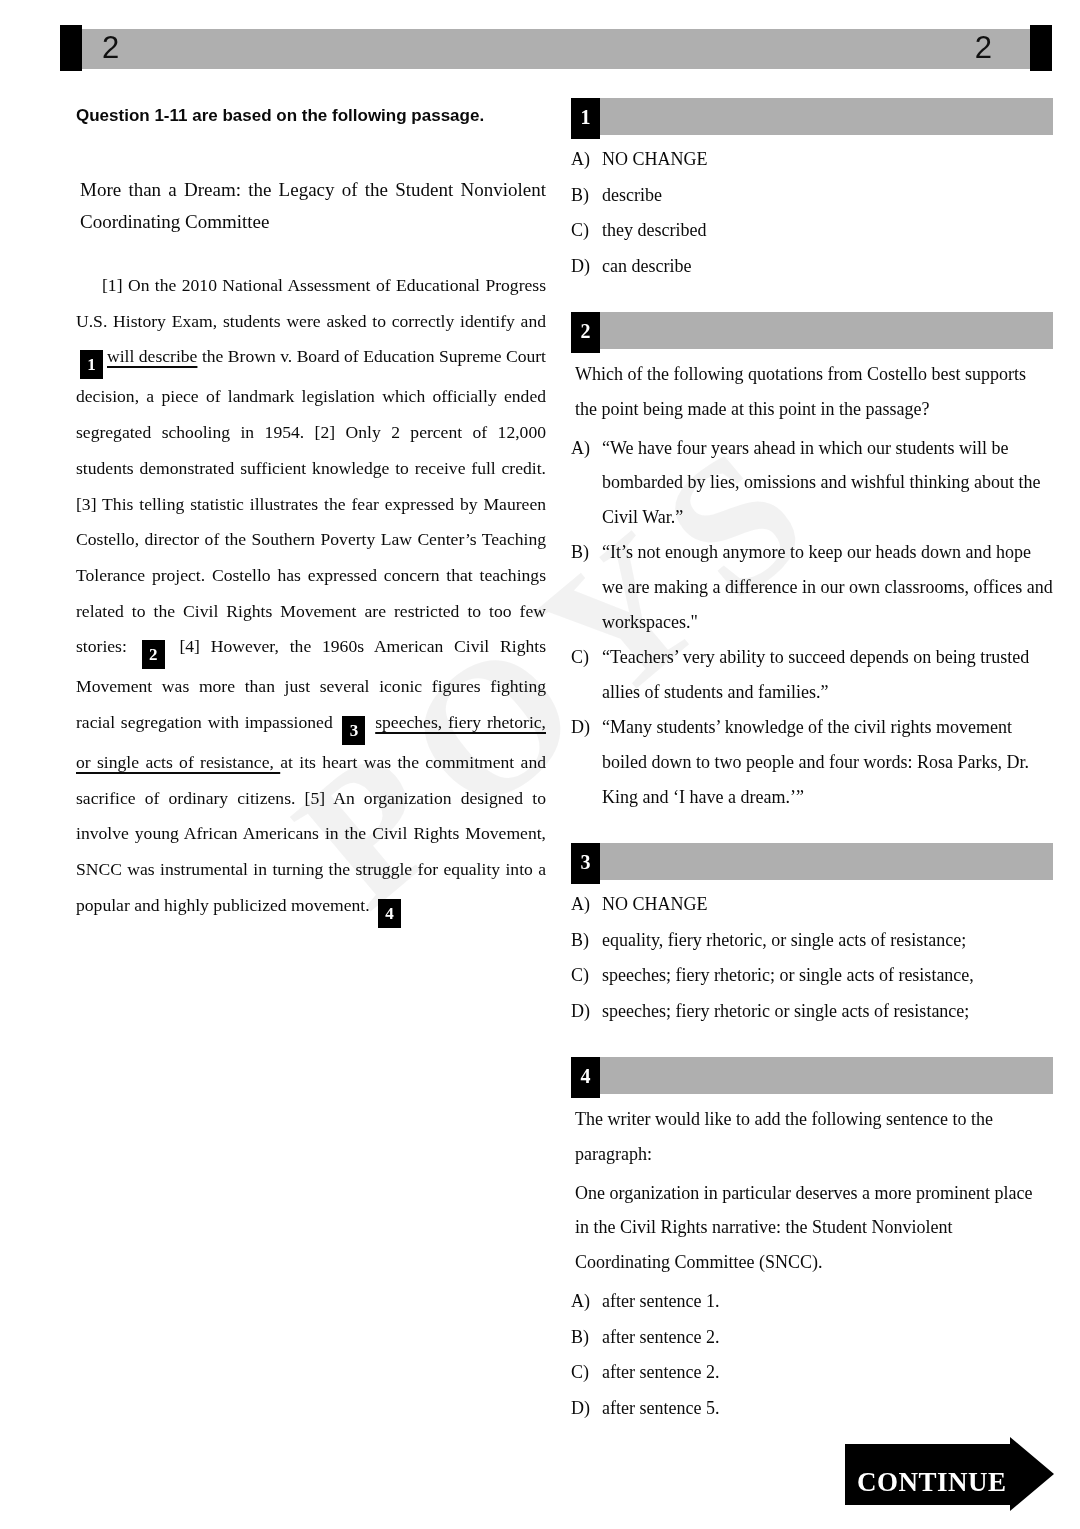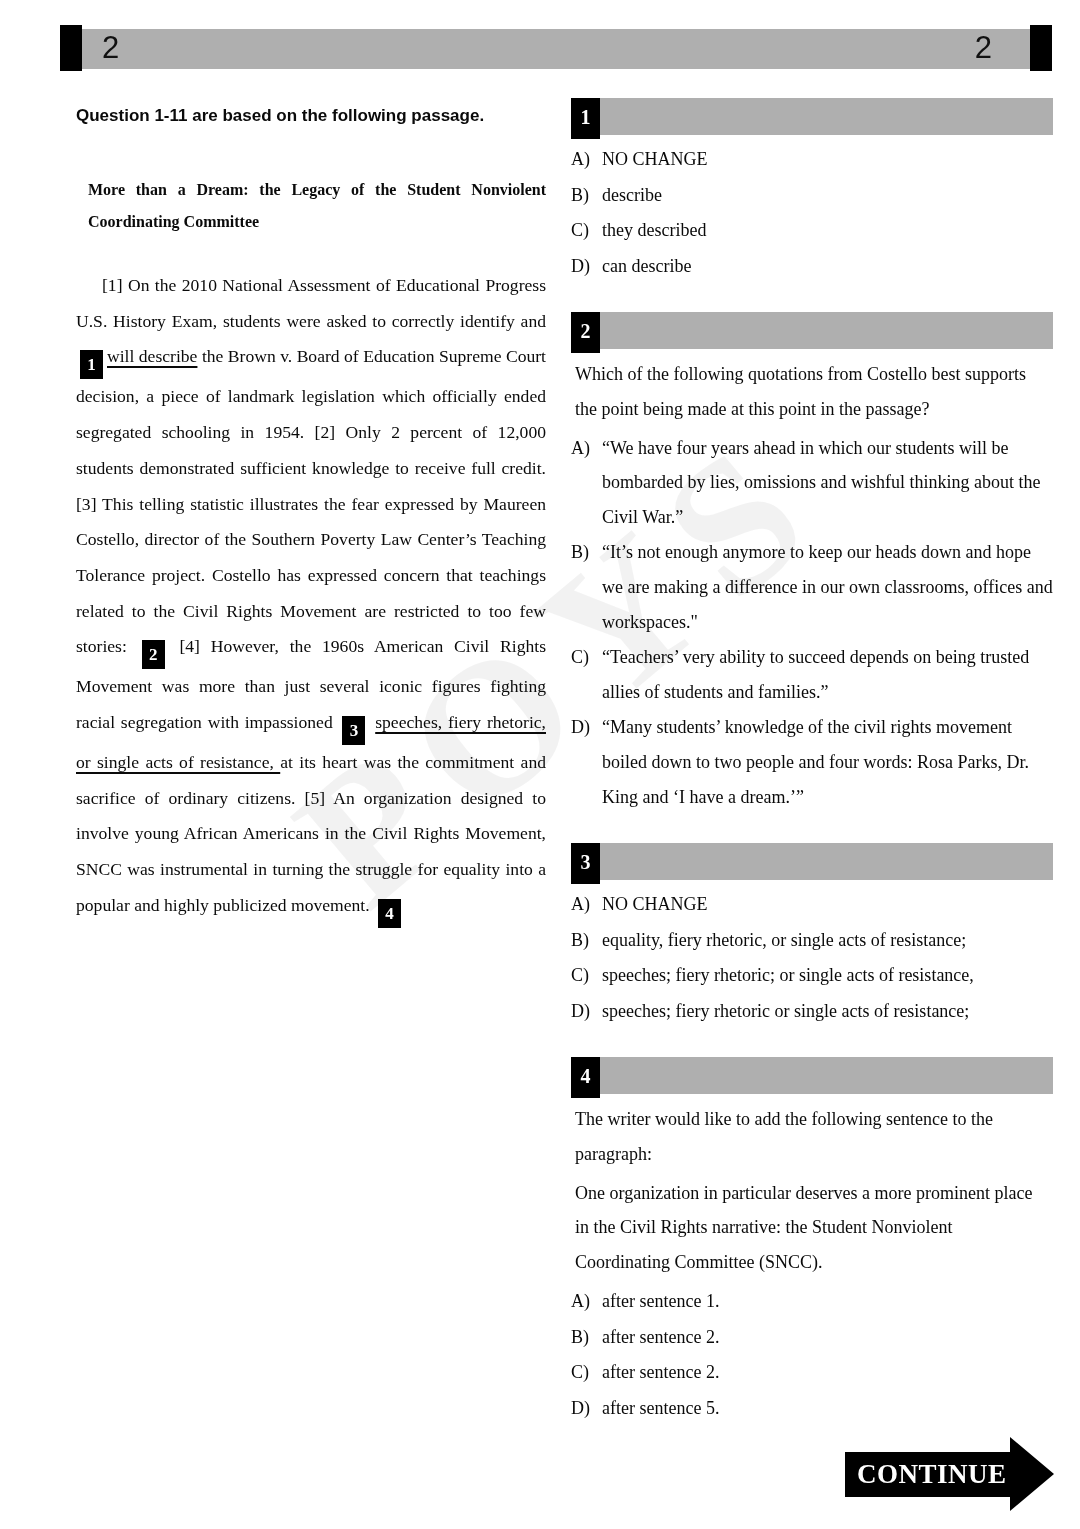--- a/index.html
+++ b/index.html
@@ -24,21 +24,21 @@
     font-family:"Liberation Serif",serif;white-space:nowrap;
   }
 
   
   #left-col{position:absolute;left:76px;top:105px;width:470px;}
   .instruction{
     font-family:"Liberation Sans",sans-serif;font-weight:bold;font-size:17px;
     margin:0;line-height:22px;
   }
   .passage-title{
-    margin:47px 0 0 12px;font-weight:bold;font-size:16px;line-height:32px;
+    margin:47px 0 0 4px;font-weight:normal;font-size:19px;line-height:32px;
     text-align:justify;
   }
   .passage{
     margin:30px 0 4px 0;font-size:17.6px;line-height:35.7px;text-align:justify;
     text-indent:26px;
   }
   .uline{text-decoration:underline;text-underline-offset:4px;text-decoration-thickness:1.5px;}
   .pmarker{
     display:inline-block;width:23px;height:29px;background:#000;color:#fff;
     font-weight:bold;font-size:17px;line-height:29px;text-align:center;
@@ -62,21 +62,21 @@
   .opts{margin-top:7px;}
   .stem + .opts{margin-top:2px;}
   .opt{display:flex;margin-bottom:1px;}
   .opt-label{flex:none;width:31px;font-size:18px;line-height:34.6px;}
   .opt-text{flex:1;font-size:18px;line-height:34.6px;}
 
   
   .continue{position:absolute;left:845px;top:1437px;display:flex;align-items:center;cursor:pointer;}
   .continue-rect{
     background:#000;color:#fff;font-weight:bold;font-size:27px;
-    height:45px;line-height:45px;padding:0 4px 0 12px;letter-spacing:0.5px;
+    height:45px;line-height:45px;padding:16px 4px 0 12px;letter-spacing:0.5px;
   }
   .continue-arrow{
     width:0;height:0;margin-left:-1px;
     border-top:37px solid transparent;border-bottom:37px solid transparent;
     border-left:44px solid #000;
   }
 </style>
 </head>
 <body>
 

